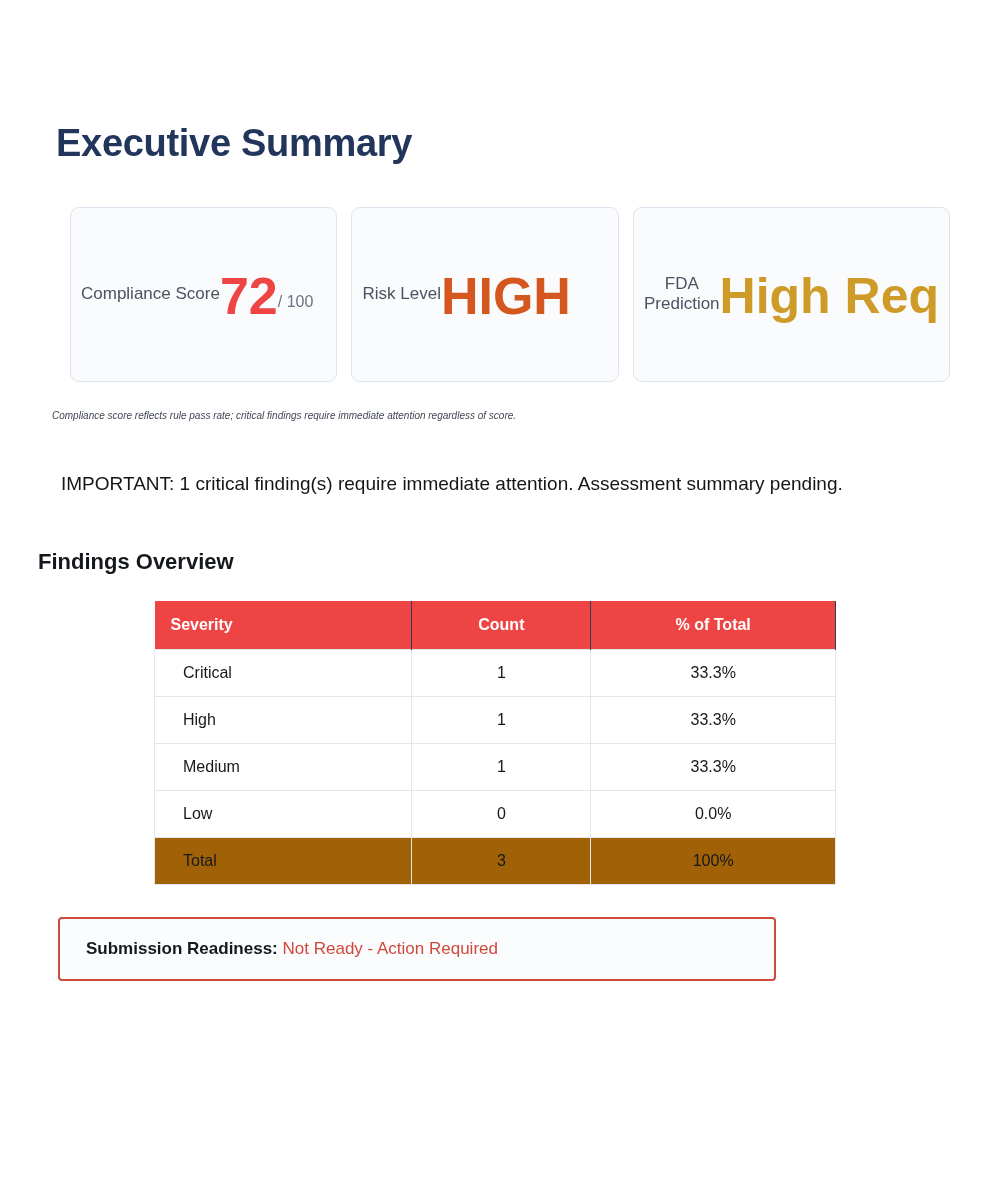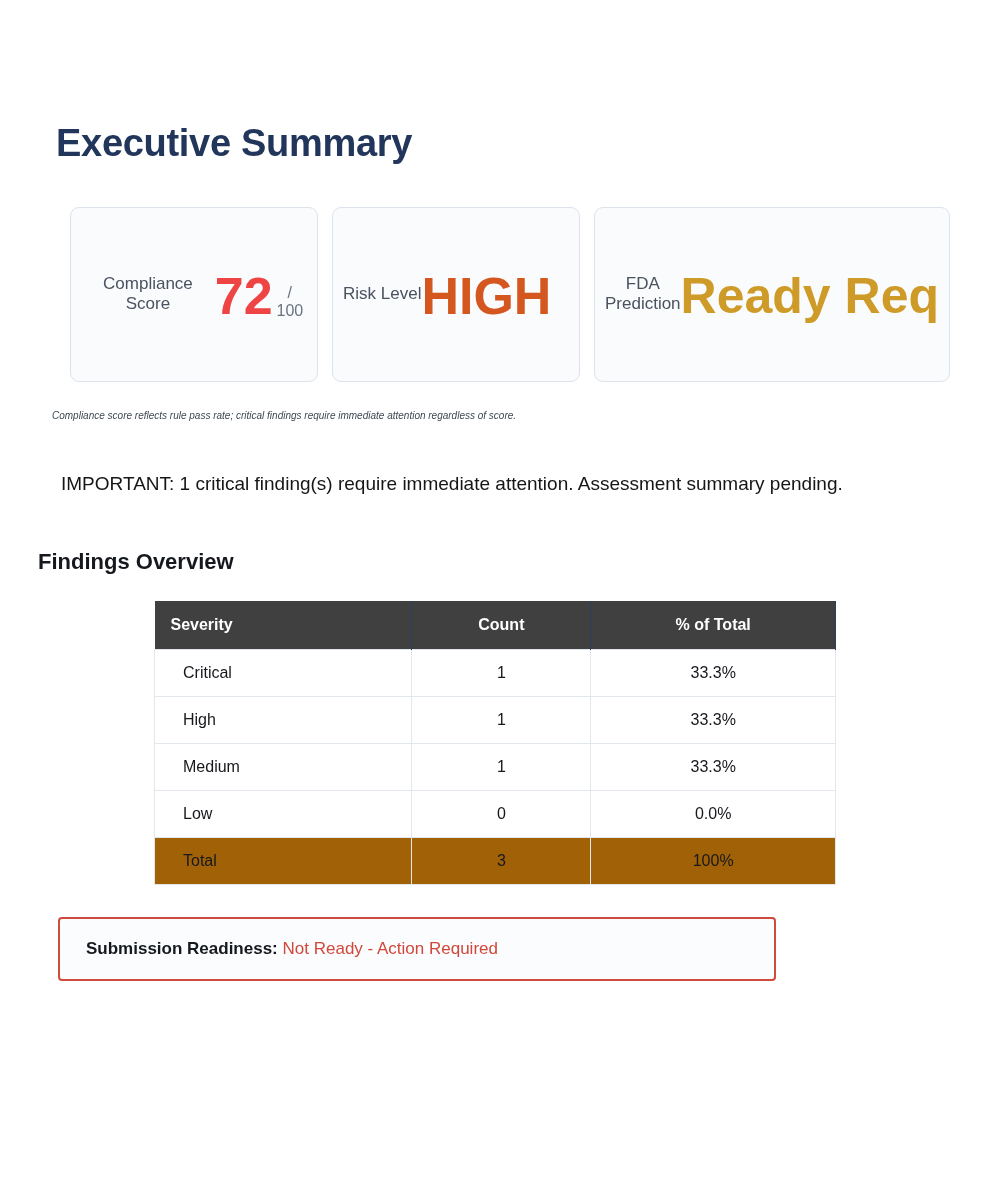--- a/index.html
+++ b/index.html
@@ -108,21 +108,21 @@
     padding-left: 22px;
   }
 
   table.findings {
     margin: 26px 0 0 116px;
     width: 682px;
     border-collapse: collapse;
     font-size: 16px;
   }
   table.findings thead th {
-    background: #404040;
+    background: #ef4444;
     color: #ffffff;
     font-size: 16px;
     font-weight: bold;
     padding: 15px 16px;
     text-align: center;
     border-right: 1px solid #2b3e5e;
   }
   table.findings thead th:first-child { text-align: left; }
   table.findings tbody td {
     border: 1px solid #e2e6ed;
@@ -179,21 +179,21 @@
     </div>
 
     <div class="kpi-card">
       <div class="kpi-label">Risk Level</div>
       <div class="kpi-value" style="color:#d4571f">HIGH</div>
       <div class="kpi-sub"></div>
     </div>
 
     <div class="kpi-card">
       <div class="kpi-label">FDA Prediction</div>
-      <div class="kpi-value small-fit" style="color:#cf9b28">Ready Req</div>
+      <div class="kpi-value small-fit" style="color:#cf9b28">High Req</div>
       <div class="kpi-sub"></div>
     </div>
 
   </div>
 
   <div class="score-note">Compliance score reflects rule pass rate; critical findings require immediate attention regardless of score.</div>
 
   <div class="important-note">IMPORTANT: 1 critical finding(s) require immediate attention. Assessment summary pending.</div>
 
   <h2 class="section-title">Findings Overview</h2>

